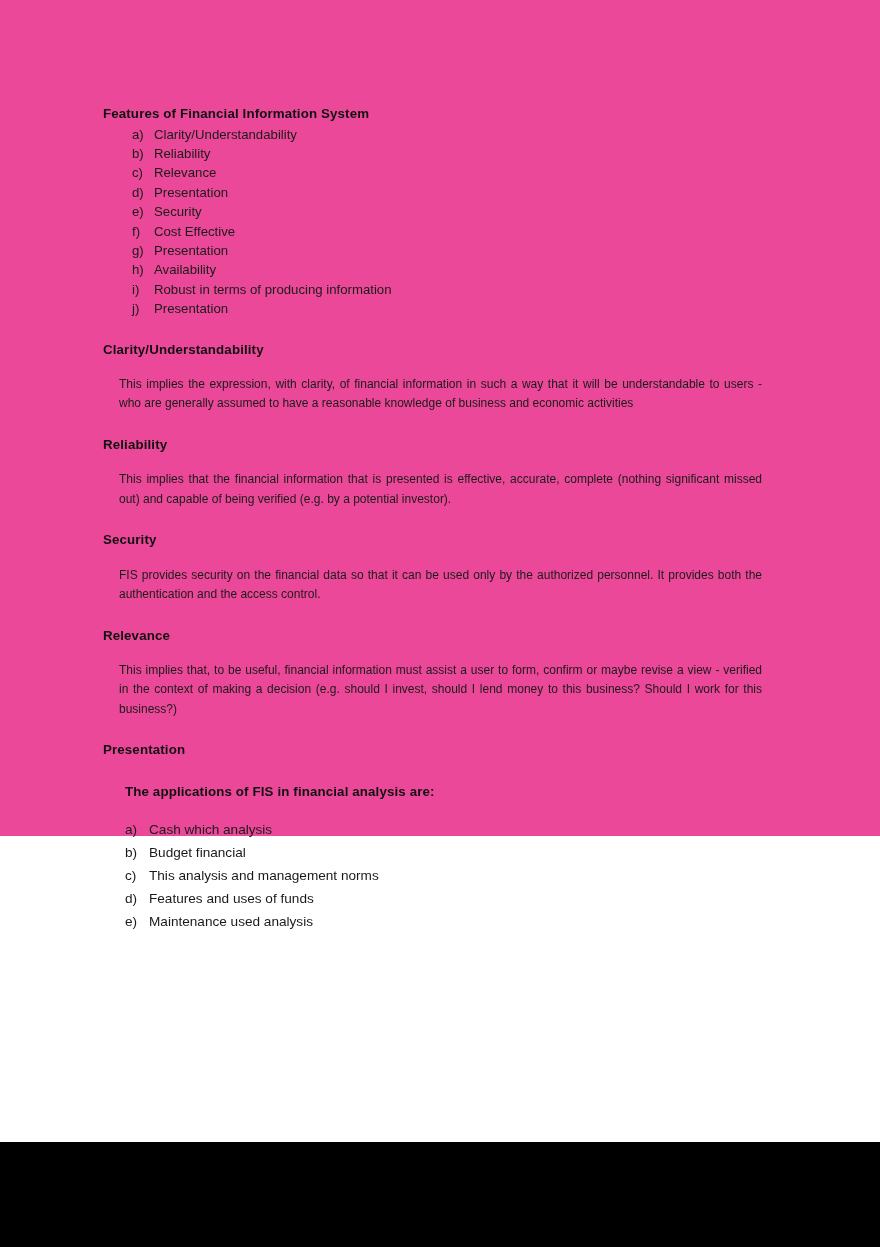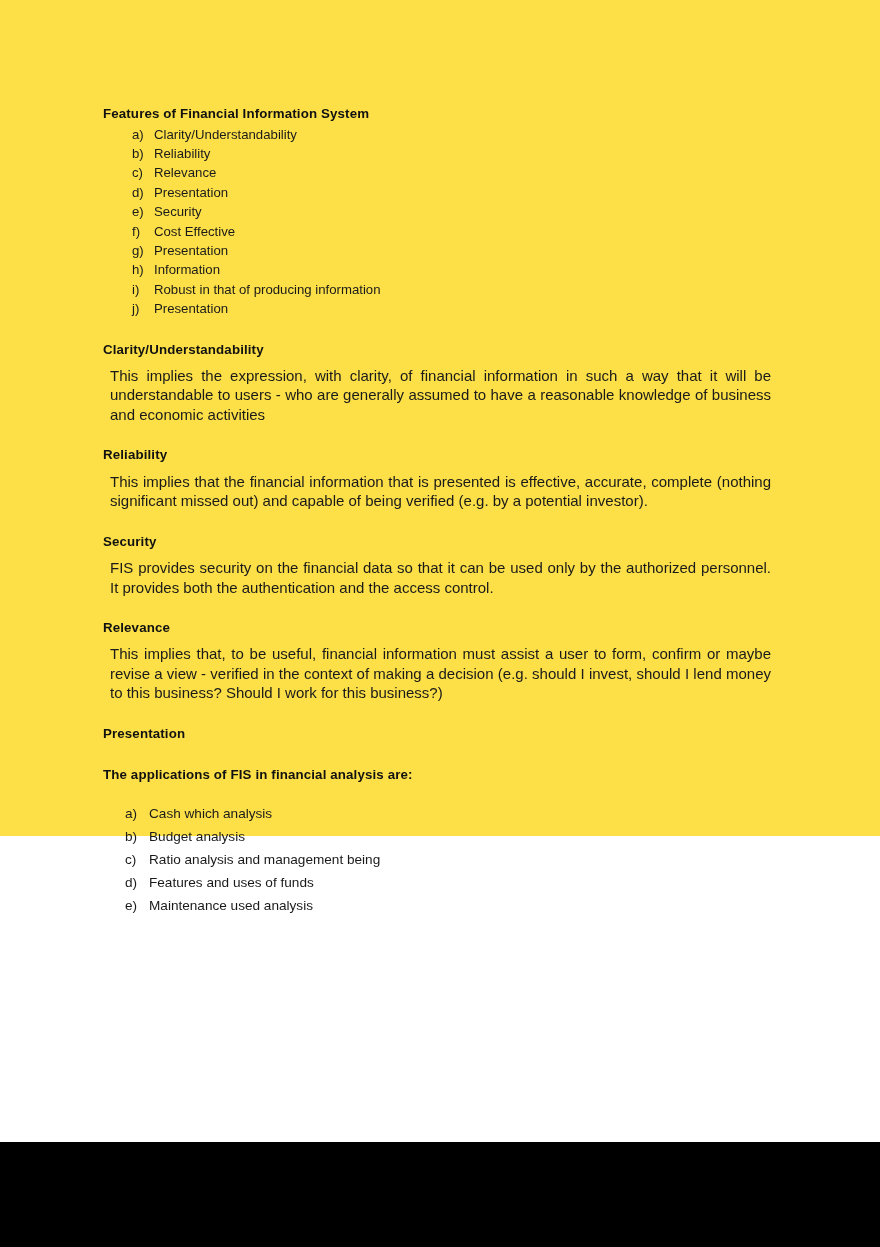--- a/index.html
+++ b/index.html
@@ -14,38 +14,39 @@
     font-family: "Liberation Sans", "DejaVu Sans", sans-serif;
     color: #1a1a1a;
     overflow: hidden;
   }
   .page {
     position: absolute;
     left: 0;
     top: 0;
     width: 880px;
     height: 836px;
-    background: #fde047;
+    background: #ec4899;
   }
   .content {
     position: absolute;
     left: 103px;
     top: 104px;
     width: 675px;
   }
 
   
   .doc-title,
   .section-heading,
   .apps-heading {
     font-weight: bold;
     font-size: 13.3px;
     line-height: 19.5px;
     color: #111111;
     letter-spacing: 0.01em;
+    margin-left: 22px;
   }
   .doc-title { margin: 0 0 1px 0; }
   .section-heading { margin: 0 0 2px 0; }
 
   
   .feature-list {
     list-style: none;
     margin: 0;
     padding: 0;
   }
@@ -61,22 +62,22 @@
     color: #1a1a1a;
   }
   .feature-list .li-text {
     flex: 1 1 auto;
     color: #1a1a1a;
   }
 
   
   .section-block { margin-top: 21px; }
   .body-par {
-    margin: 7px;
-    font-size: 15px;
+    margin: 16px;
+    font-size: 12px;
     line-height: 19.4px;
     text-align: justify;
     text-justify: inter-word;
     color: #1a1a1a;
   }
 
   
   .apps-heading { margin-top: 22px; }
   .apps-list {
     list-style: none;
@@ -137,25 +138,25 @@
       <li class="li-row">
         <span class="marker">f)</span>
         <span class="li-text">Cost Effective</span>
       </li>
       <li class="li-row">
         <span class="marker">g)</span>
         <span class="li-text">Presentation</span>
       </li>
       <li class="li-row">
         <span class="marker">h)</span>
-        <span class="li-text">Information</span>
+        <span class="li-text">Availability</span>
       </li>
       <li class="li-row">
         <span class="marker">i)</span>
-        <span class="li-text">Robust in that of producing information</span>
+        <span class="li-text">Robust in terms of producing information</span>
       </li>
       <li class="li-row">
         <span class="marker">j)</span>
         <span class="li-text">Presentation</span>
       </li>
     </ul>
 
     <div class="section-block">
       <div class="section-heading">Clarity/Understandability</div>
       <p class="body-par">This implies the expression, with clarity, of financial information in such a way that it will be understandable to users - who are generally assumed to have a reasonable knowledge of business and economic activities</p>
@@ -182,25 +183,25 @@
 
     <div class="apps-heading">The applications of FIS in financial analysis are:</div>
 
     <ul class="apps-list">
       <li class="li-row">
         <span class="marker">a)</span>
         <span class="li-text">Cash which analysis</span>
       </li>
       <li class="li-row">
         <span class="marker">b)</span>
-        <span class="li-text">Budget analysis</span>
+        <span class="li-text">Budget financial</span>
       </li>
       <li class="li-row">
         <span class="marker">c)</span>
-        <span class="li-text">Ratio analysis and management being</span>
+        <span class="li-text">This analysis and management norms</span>
       </li>
       <li class="li-row">
         <span class="marker">d)</span>
         <span class="li-text">Features and uses of funds</span>
       </li>
       <li class="li-row">
         <span class="marker">e)</span>
         <span class="li-text">Maintenance used analysis</span>
       </li>
     </ul>

